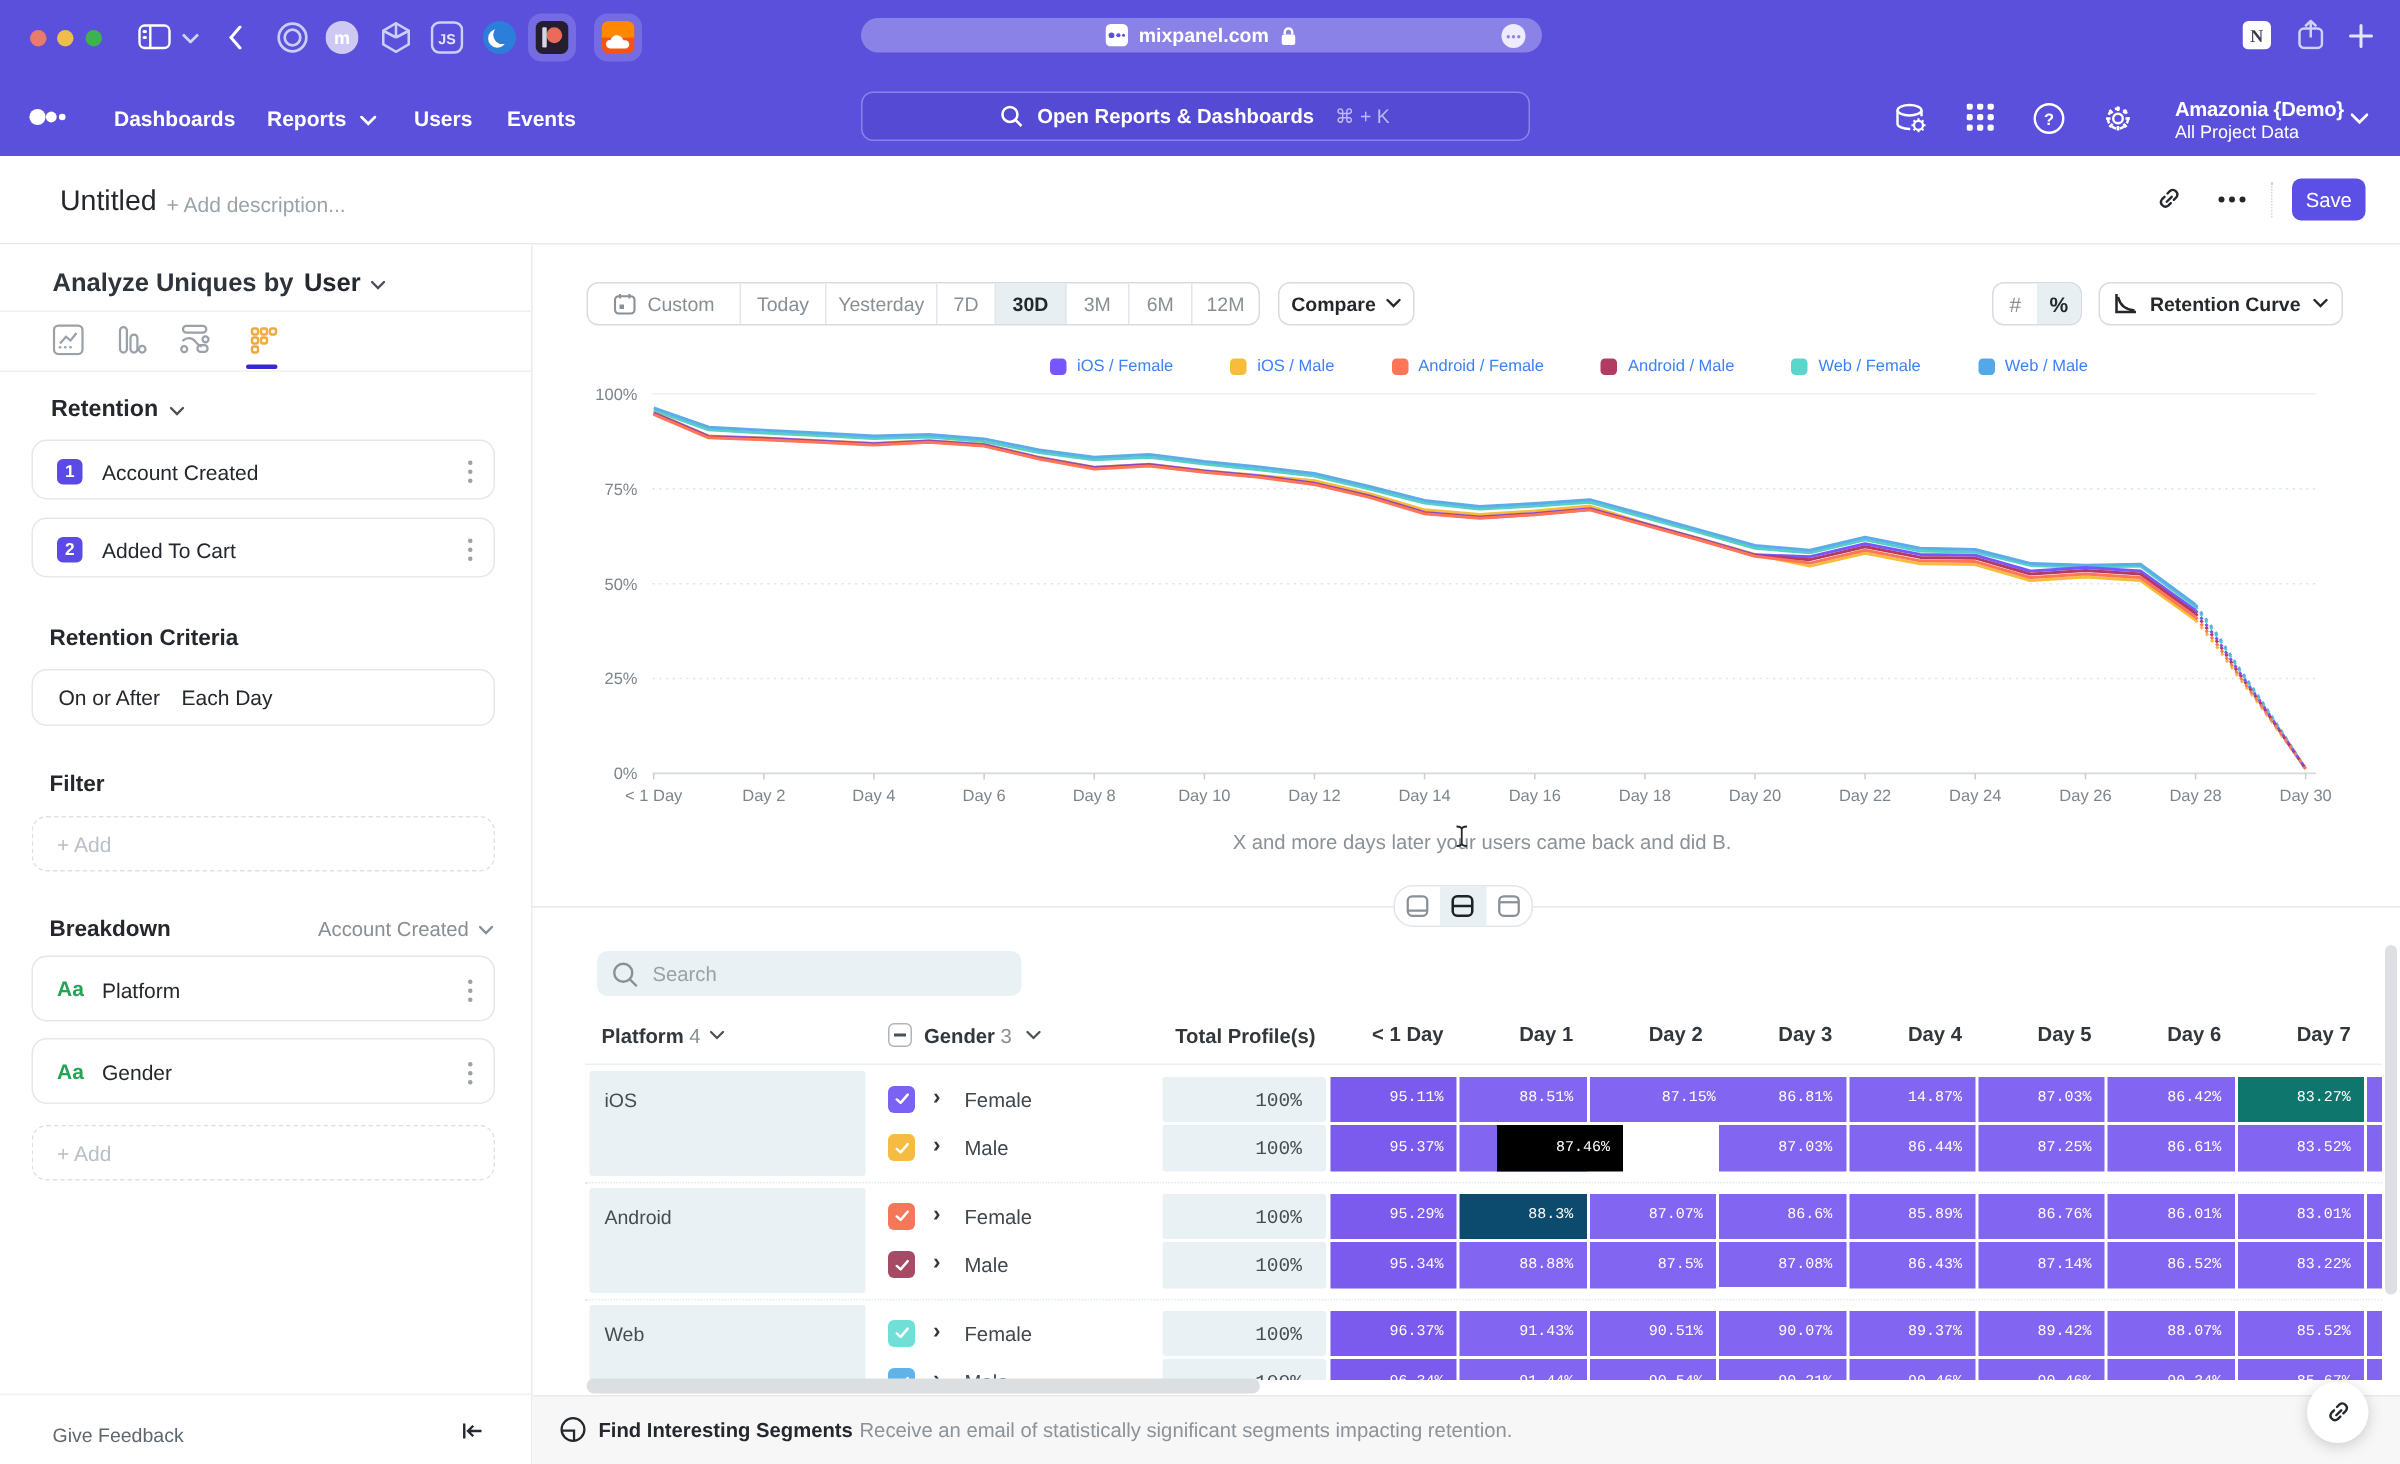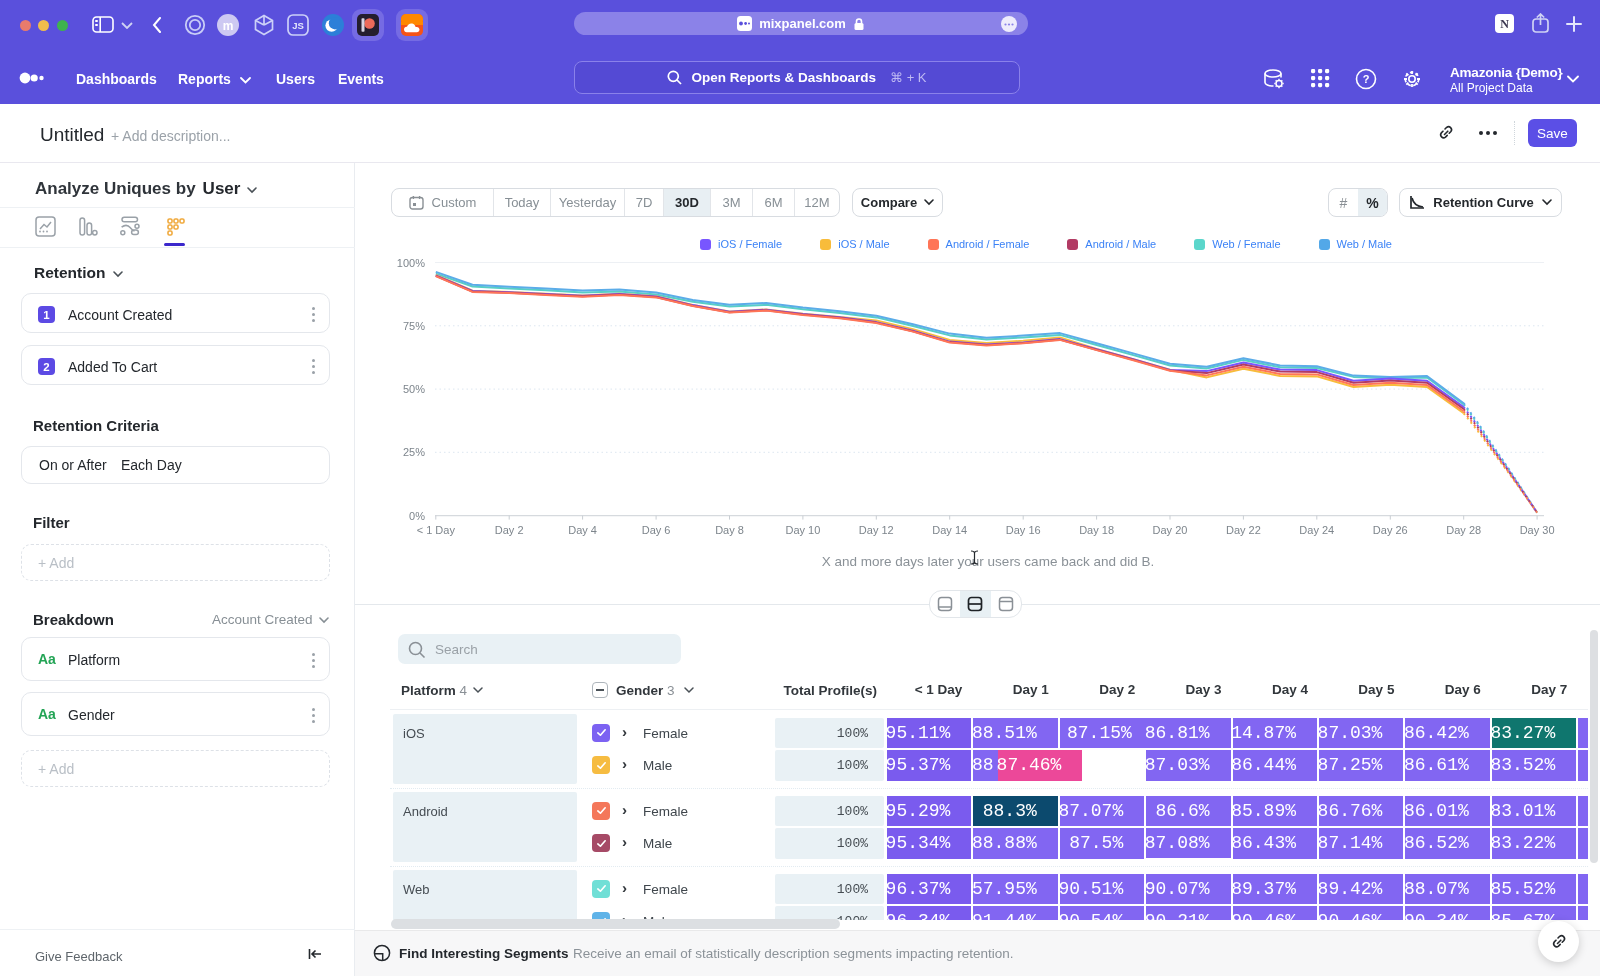--- a/index.html
+++ b/index.html
@@ -44,21 +44,21 @@
 .ltog .t{flex:1;display:flex;align-items:center;justify-content:center}
 .ltog .on{background:#e8f0f4;border-radius:0}
 
 .pcell,.tcell{background:#e9f1f5;border-radius:2px}
 .plabel{position:absolute;left:10px;top:12px;font-size:13px;color:#454c52}
 .tval{position:absolute;right:16px;top:8px;font-size:13px;color:#454c52}
 .cbx{width:18px;height:18px;border-radius:4px;display:flex;align-items:center;justify-content:center}
 .rchev{font-size:15px;color:#32373c;font-weight:bold;line-height:16px}
 .rlabel{font-size:13.5px;color:#3f464c}
 .dcell{display:flex;align-items:center;justify-content:flex-end}
-.dcell .mono{color:#fff;font-size:18px;padding-right:21px}
+.dcell .mono{color:#fff;font-size:10px;padding-right:9px}
 .dayh{font-size:13.5px;font-weight:bold;color:#32373c;text-align:right}
 
 .bbar{position:absolute;left:355px;top:930px;width:1245px;height:46px;background:#f7f7f8;border-top:1px solid #e9e9ea}
 </style></head><body>
 <div class="chrome"></div>
 <div class="tl" style="left:20px;background:#E97B6C"></div>
 <div class="tl" style="left:38px;background:#EFBD4D"></div>
 <div class="tl" style="left:57px;background:#3EB24F"></div>
 <svg class="abs" style="left:92px;top:16px" width="22" height="18" viewBox="0 0 22 18" fill="none">
     <rect x="1" y="1" width="20" height="15" rx="3.5" stroke="#fff" stroke-width="1.6"></rect>
@@ -481,21 +481,21 @@
 <div class="abs rlabel" style="left:643px;top:758.0px">Male</div>
 <div class="abs tcell" style="left:775px;top:750.0px;width:109px;height:30.5px">
     <span class="mono tval">100%</span>
   </div>
 <div class="abs dcell" style="left:887.0px;top:750.0px;width:84.4px;height:30.5px;background:#7A5BEE">
     <span class="mono">95.37%</span>
   </div>
 <div class="abs dcell" style="left:973.4px;top:750.0px;width:84.4px;height:30.5px;background:#8266F2">
     <span class="mono">88.73%</span>
   </div>
-<div class="abs dcell" style="left:998px;top:750.0px;width:84.4px;height:30.5px;background:#ec4899">
+<div class="abs dcell" style="left:998px;top:750.0px;width:84.4px;height:30.5px;background:#000000">
     <span class="mono">87.46%</span>
   </div>
 <div class="abs dcell" style="left:1146.2px;top:750.0px;width:84.4px;height:30.5px;background:#8266F2">
     <span class="mono">87.03%</span>
   </div>
 <div class="abs dcell" style="left:1232.6px;top:750.0px;width:84.4px;height:30.5px;background:#8266F2">
     <span class="mono">86.44%</span>
   </div>
 <div class="abs dcell" style="left:1319.0px;top:750.0px;width:84.4px;height:30.5px;background:#8266F2">
     <span class="mono">87.25%</span>
@@ -590,21 +590,21 @@
   </div>
 <div class="abs rchev" style="left:622px;top:879.5px">›</div>
 <div class="abs rlabel" style="left:643px;top:881.5px">Female</div>
 <div class="abs tcell" style="left:775px;top:873.5px;width:109px;height:30.5px">
     <span class="mono tval">100%</span>
   </div>
 <div class="abs dcell" style="left:887.0px;top:873.5px;width:84.4px;height:30.5px;background:#7A5BEE">
     <span class="mono">96.37%</span>
   </div>
 <div class="abs dcell" style="left:973.4px;top:873.5px;width:84.4px;height:30.5px;background:#8266F2">
-    <span class="mono">57.95%</span>
+    <span class="mono">91.43%</span>
   </div>
 <div class="abs dcell" style="left:1059.8px;top:873.5px;width:84.4px;height:30.5px;background:#8266F2">
     <span class="mono">90.51%</span>
   </div>
 <div class="abs dcell" style="left:1146.2px;top:873.5px;width:84.4px;height:30.5px;background:#8266F2">
     <span class="mono">90.07%</span>
   </div>
 <div class="abs dcell" style="left:1232.6px;top:873.5px;width:84.4px;height:30.5px;background:#8266F2">
     <span class="mono">89.37%</span>
   </div>
@@ -655,17 +655,17 @@
 <div class="abs" style="left:1578px;top:906.0px;width:10px;height:30.5px;background:#8266F2"></div>
 <div class="abs" style="left:356px;top:920px;width:1244px;height:10px;background:#fff"></div>
 <div class="abs" style="left:391px;top:919px;width:449px;height:10px;border-radius:5px;background:#dcdfe2"></div>
 <div class="abs" style="left:1590px;top:630px;width:8px;height:233px;border-radius:4px;background:#dddfe2"></div>
 <div class="bbar"></div>
 <svg class="abs" style="left:373px;top:944px" width="18" height="18" viewBox="0 0 18 18" fill="none">
     <circle cx="9" cy="9" r="7.6" stroke="#24282d" stroke-width="1.5" fill="none"></circle>
     <path d="M1.8 9.7 H9.7 V16.4" stroke="#24282d" stroke-width="1.5" fill="none"></path>
   </svg>
 <div class="abs" style="left:399px;top:946px;font-size:13.5px;font-weight:bold;color:#24282d">Find Interesting Segments</div>
-<div class="abs" style="left:573px;top:946px;font-size:13.5px;color:#8b9298">Receive an email of statistically description segments impacting retention.</div>
+<div class="abs" style="left:573px;top:946px;font-size:13.5px;color:#8b9298">Receive an email of statistically significant segments impacting retention.</div>
 <div class="abs" style="left:1538px;top:921px;width:41px;height:41px;border-radius:50%;background:#fff;box-shadow:0 2px 10px rgba(0,0,0,0.18);display:flex;align-items:center;justify-content:center">
     <svg width="18" height="18" viewBox="0 0 18 18" fill="none">
       <path d="M7.5 10.5 L10.8 7.2 M12.2 9.2 L13.9 7.5 a3 3 0 0 0 -4.2 -4.2 L8 5 M6 7.2 L4.3 8.9 a3 3 0 0 0 4.2 4.2 L10.2 11.4" stroke="#24282d" stroke-width="1.6" stroke-linecap="round"></path>
     </svg>
   </div>
 </body></html>

